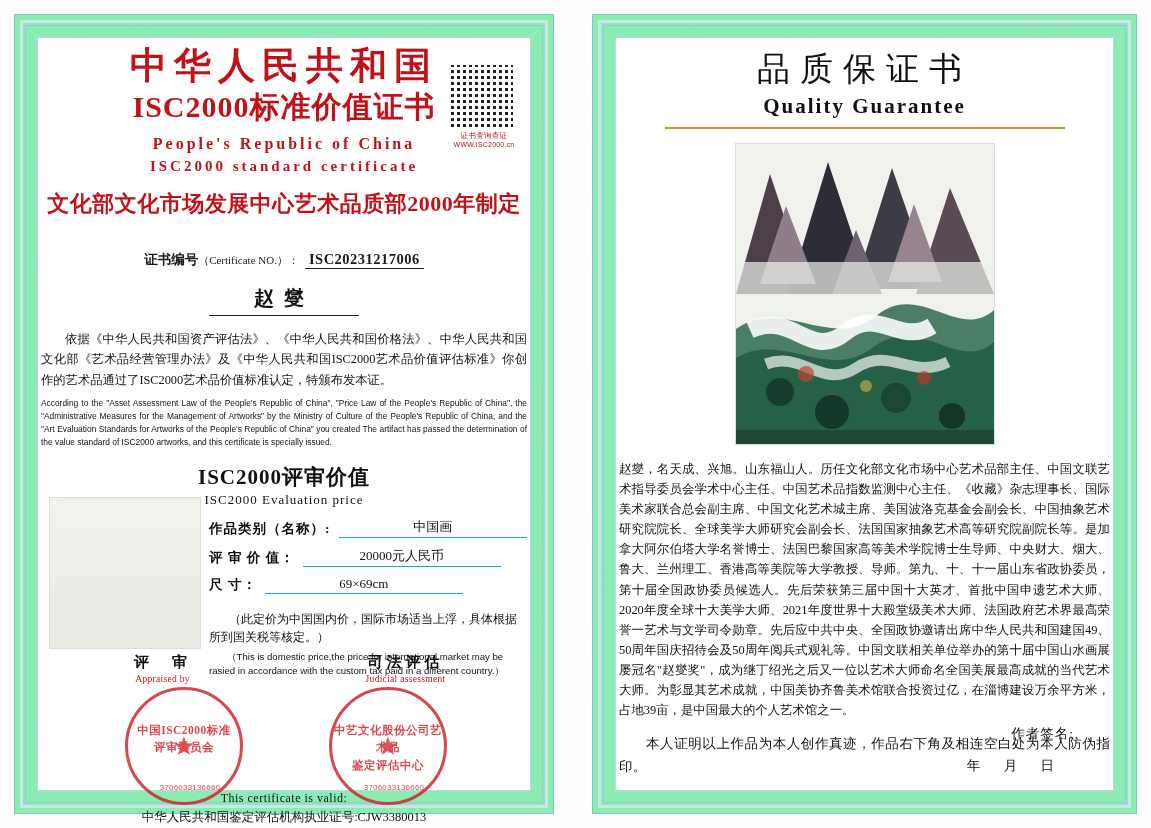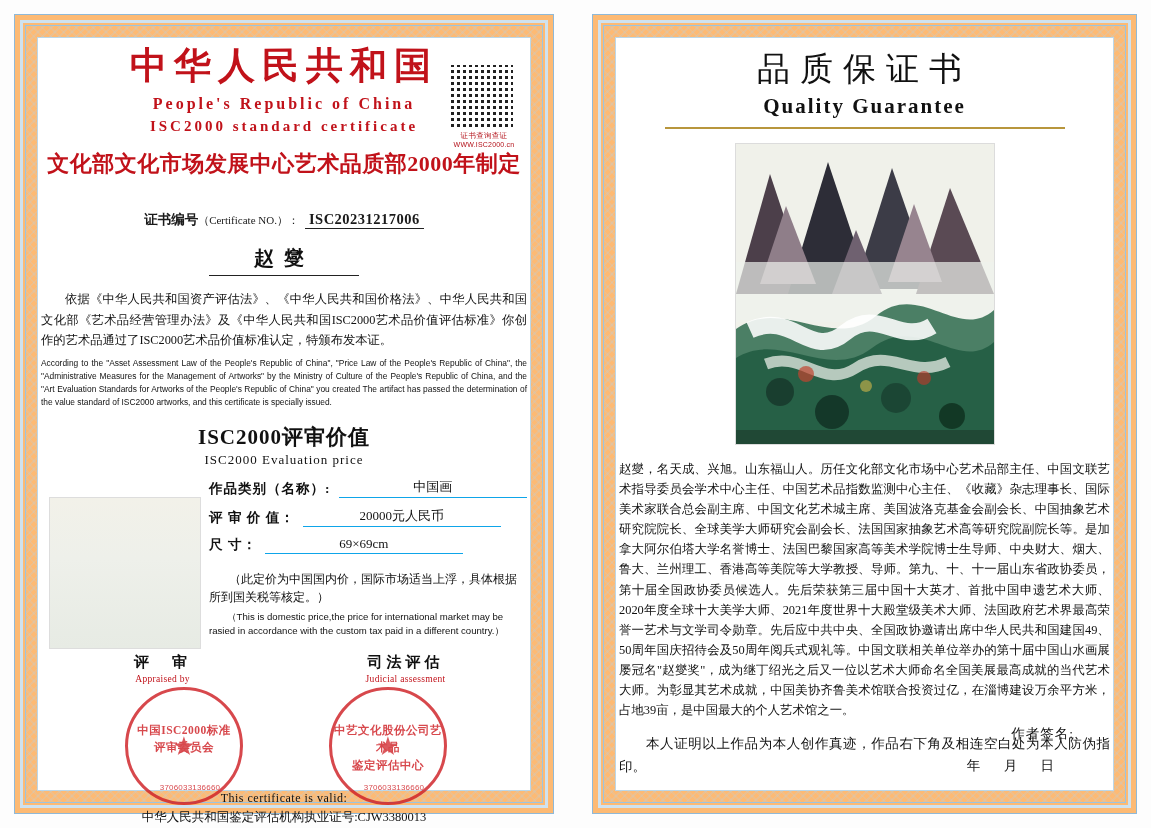--- a/index.html
+++ b/index.html
@@ -17,21 +17,21 @@
     position: relative;
     width: 1151px;
     height: 828px;
     background: #fdfdfd;
   }
   
   .cert {
     position: absolute;
     top: 14px;
     height: 800px;
-    background: #fdba74;
+    background: #86efac;
     border: 1px solid #8fb9d8;
     box-sizing: border-box;
   }
   .cert-left  { left: 14px;  width: 540px; }
   .cert-right { left: 592px; width: 545px; }
 
   .frame-outer {
     position: absolute;
     inset: 5px;
     border: 3px solid #cfe2ef;
@@ -427,20 +427,21 @@
 <div class="page">
 
   <div class="cert cert-left">
     <div class="frame-outer"></div>
     <div class="frame-mid"></div>
     <div class="frame-inner"></div>
 
     <div class="content">
 
       <div class="title-cn">中华人民共和国</div>
+      <div class="title-cn2">ISC2000标准价值证书</div>
       <div class="title-en">People's Republic of China</div>
       <div class="title-en2">ISC2000 standard certificate</div>
 
       <div class="qr">
         <div class="qr-img"></div>
         <div class="qr-label">证书查询查证</div>
         <div class="qr-url">WWW.ISC2000.cn</div>
       </div>
 
       <div class="dept-cn">文化部文化市场发展中心艺术品质部2000年制定</div>

